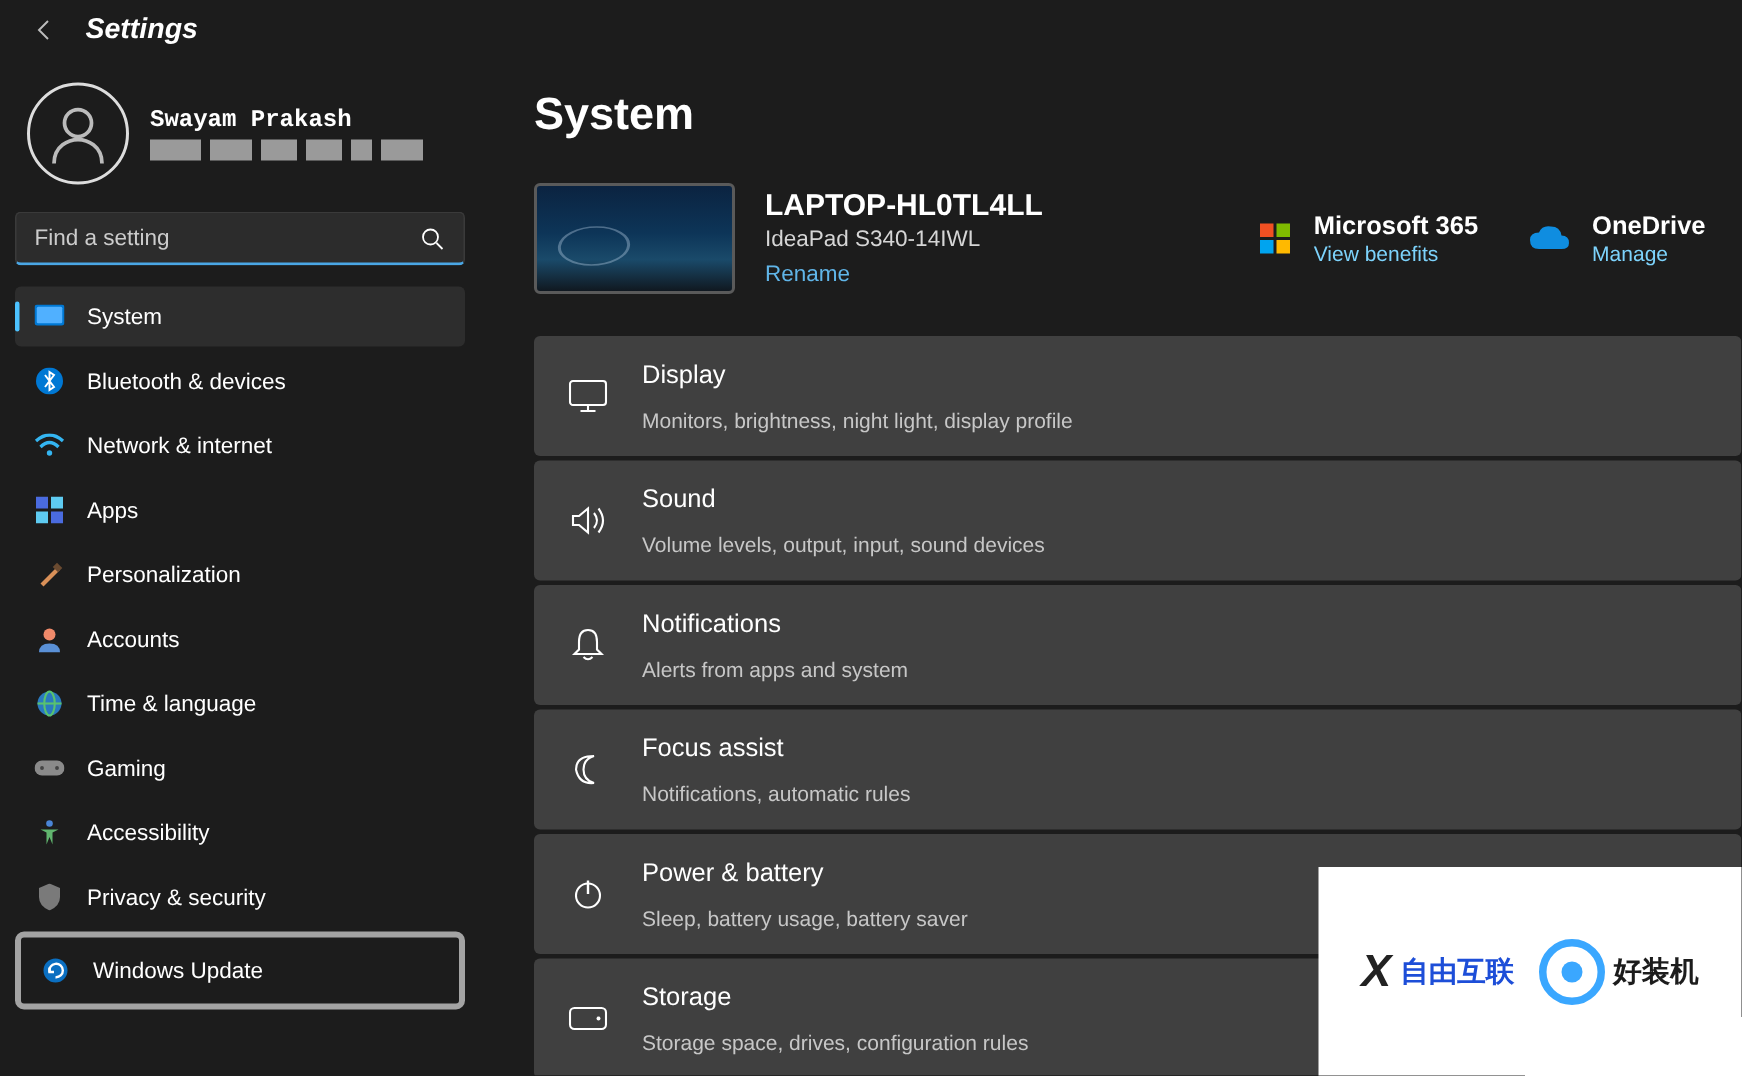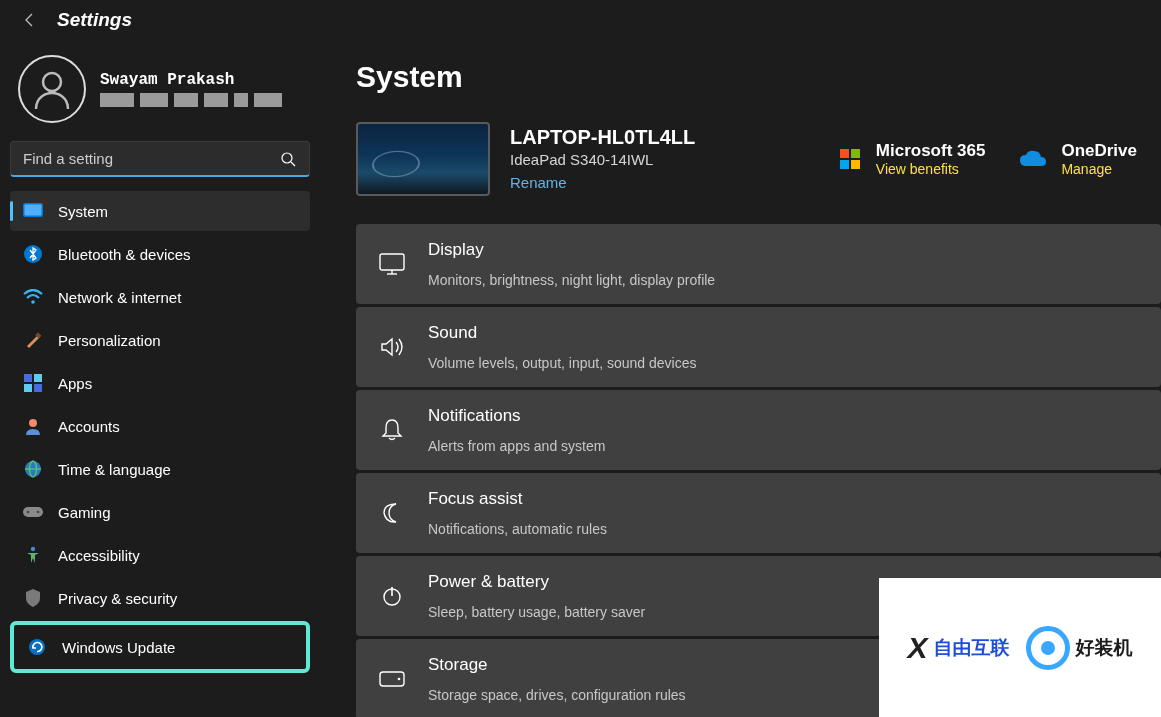--- a/index.html
+++ b/index.html
@@ -23,39 +23,39 @@
   .search-wrap { padding: 0 0 14px 0; }
   .search { position: relative; }
   .search input { width: 100%; height: 36px; background: #2c2c2c; border: 1px solid #3a3a3a; border-bottom: 2px solid #4aa7e5; border-radius: 4px; padding: 0 40px 0 12px; color: #fff; font-size: 15px; }
   .search input::placeholder { color: #ccc; }
   .search-icon { position: absolute; right: 14px; top: 50%; transform: translateY(-50%); }
   
   .nav-list { display: flex; flex-direction: column; gap: 3px; }
   .nav-item { display: flex; align-items: center; height: 40px; border-radius: 4px; padding: 0 12px; cursor: pointer; position: relative; }
   .nav-item.active { background: #2d2d2d; }
   .nav-item.active::before { content: ''; position: absolute; left: 0; top: 10px; bottom: 10px; width: 3px; background: #4cc2ff; border-radius: 2px; }
-  .nav-item.highlighted { border: 4px solid #5eead4; border-radius: 6px; height: 52px; }
+  .nav-item.highlighted { border: 4px solid #a3a3a3; border-radius: 6px; height: 52px; }
   .nav-icon { width: 22px; height: 22px; display: flex; align-items: center; justify-content: center; margin-right: 14px; font-size: 17px; }
   .nav-label { font-size: 15px; }
   
   .main { flex: 1; padding: 20px 0 0 36px; overflow: hidden; }
   .page-title { font-size: 30px; font-weight: 600; margin-bottom: 28px; }
   
   .device-row { display: flex; align-items: center; margin-bottom: 28px; }
   .device-thumb { width: 134px; height: 74px; border: 2px solid #5a5a5a; border-radius: 4px; background: linear-gradient(180deg,#0b2340 0%,#0d3558 45%,#1a4a6a 70%,#101820 100%); position: relative; overflow: hidden; margin-right: 20px; }
   .device-thumb::after { content:''; position:absolute; bottom:6px; left:14px; width:44px; height:44px; border-radius:50%; border:2px solid rgba(200,220,240,.35); transform: skewX(-8deg) scaleY(.55); }
   .device-info { flex: 1; }
   .device-name { font-size: 20px; font-weight: 600; }
   .device-model { font-size: 15px; color: #d5d5d5; margin-top: 2px; }
   .rename-link { font-size: 15px; color: #60b5e8; margin-top: 6px; display: inline-block; cursor: pointer; }
   
   .cloud-links { display: flex; gap: 34px; margin-right: 24px; }
   .cloud-item { display: flex; align-items: center; gap: 14px; cursor: pointer; }
   .cloud-name { font-size: 17px; font-weight: 600; }
-  .cloud-sub { font-size: 14px; color: #fde047; }
+  .cloud-sub { font-size: 14px; color: #7dd3fc; }
   
   .settings-list { display: flex; flex-direction: column; gap: 3px; }
   .setting-card { background: #404040; border-radius: 4px; height: 80px; display: flex; align-items: center; padding: 0 22px; cursor: pointer; }
   .setting-icon { width: 28px; height: 28px; display: flex; align-items: center; justify-content: center; margin-right: 22px; }
   .setting-text { display: flex; flex-direction: column; }
   .setting-title { font-size: 17px; }
   .setting-sub { font-size: 14px; color: #c7c7c7; margin-top: 12px; }
   
   .watermark { position: absolute; bottom: 0; right: 0; width: 282px; height: 139px; background: #fff; display: flex; align-items: center; justify-content: center; gap: 12px; }
   .wm-left { display:flex; align-items:center; gap:6px; }
@@ -139,36 +139,36 @@
               <path d="M1 5 Q10 -3 19 5" stroke="#34b5f1" stroke-width="2.2" fill="none"></path>
               <path d="M4 9 Q10 3 16 9" stroke="#34b5f1" stroke-width="2.2" fill="none"></path>
               <circle cx="10" cy="13" r="1.8" fill="#34b5f1"></circle>
             </svg>
           </span>
         <span class="nav-label">Network &amp; internet</span>
       </div>
       <div class="nav-item">
         <span class="nav-icon">
             <svg width="18" height="18" viewBox="0 0 18 18">
-              <path d="M3 15 L6 12 L14 4 L16 6 L8 14 L5 17 Z" fill="#d99058"></path>
-              <rect x="12" y="2" width="5" height="4" transform="rotate(45 14 4)" fill="#6a4a30"></rect>
-            </svg>
-          </span>
-        <span class="nav-label">Personalization</span>
-      </div>
-      <div class="nav-item">
-        <span class="nav-icon">
-            <svg width="18" height="18" viewBox="0 0 18 18">
               <rect x="0" y="0" width="8" height="8" fill="#4a6bdf"></rect>
               <rect x="10" y="0" width="8" height="8" fill="#5ecbf1"></rect>
               <rect x="0" y="10" width="8" height="8" fill="#5ecbf1"></rect>
               <rect x="10" y="10" width="8" height="8" fill="#4a6bdf"></rect>
             </svg>
           </span>
         <span class="nav-label">Apps</span>
+      </div>
+      <div class="nav-item">
+        <span class="nav-icon">
+            <svg width="18" height="18" viewBox="0 0 18 18">
+              <path d="M3 15 L6 12 L14 4 L16 6 L8 14 L5 17 Z" fill="#d99058"></path>
+              <rect x="12" y="2" width="5" height="4" transform="rotate(45 14 4)" fill="#6a4a30"></rect>
+            </svg>
+          </span>
+        <span class="nav-label">Personalization</span>
       </div>
       <div class="nav-item">
         <span class="nav-icon">
             <svg width="18" height="18" viewBox="0 0 18 18">
               <circle cx="9" cy="6" r="4" fill="#f08a6a"></circle>
               <path d="M2 18 Q2 12 9 12 Q16 12 16 18 Z" fill="#5a90d6"></path>
             </svg>
           </span>
         <span class="nav-label">Accounts</span>
       </div>

